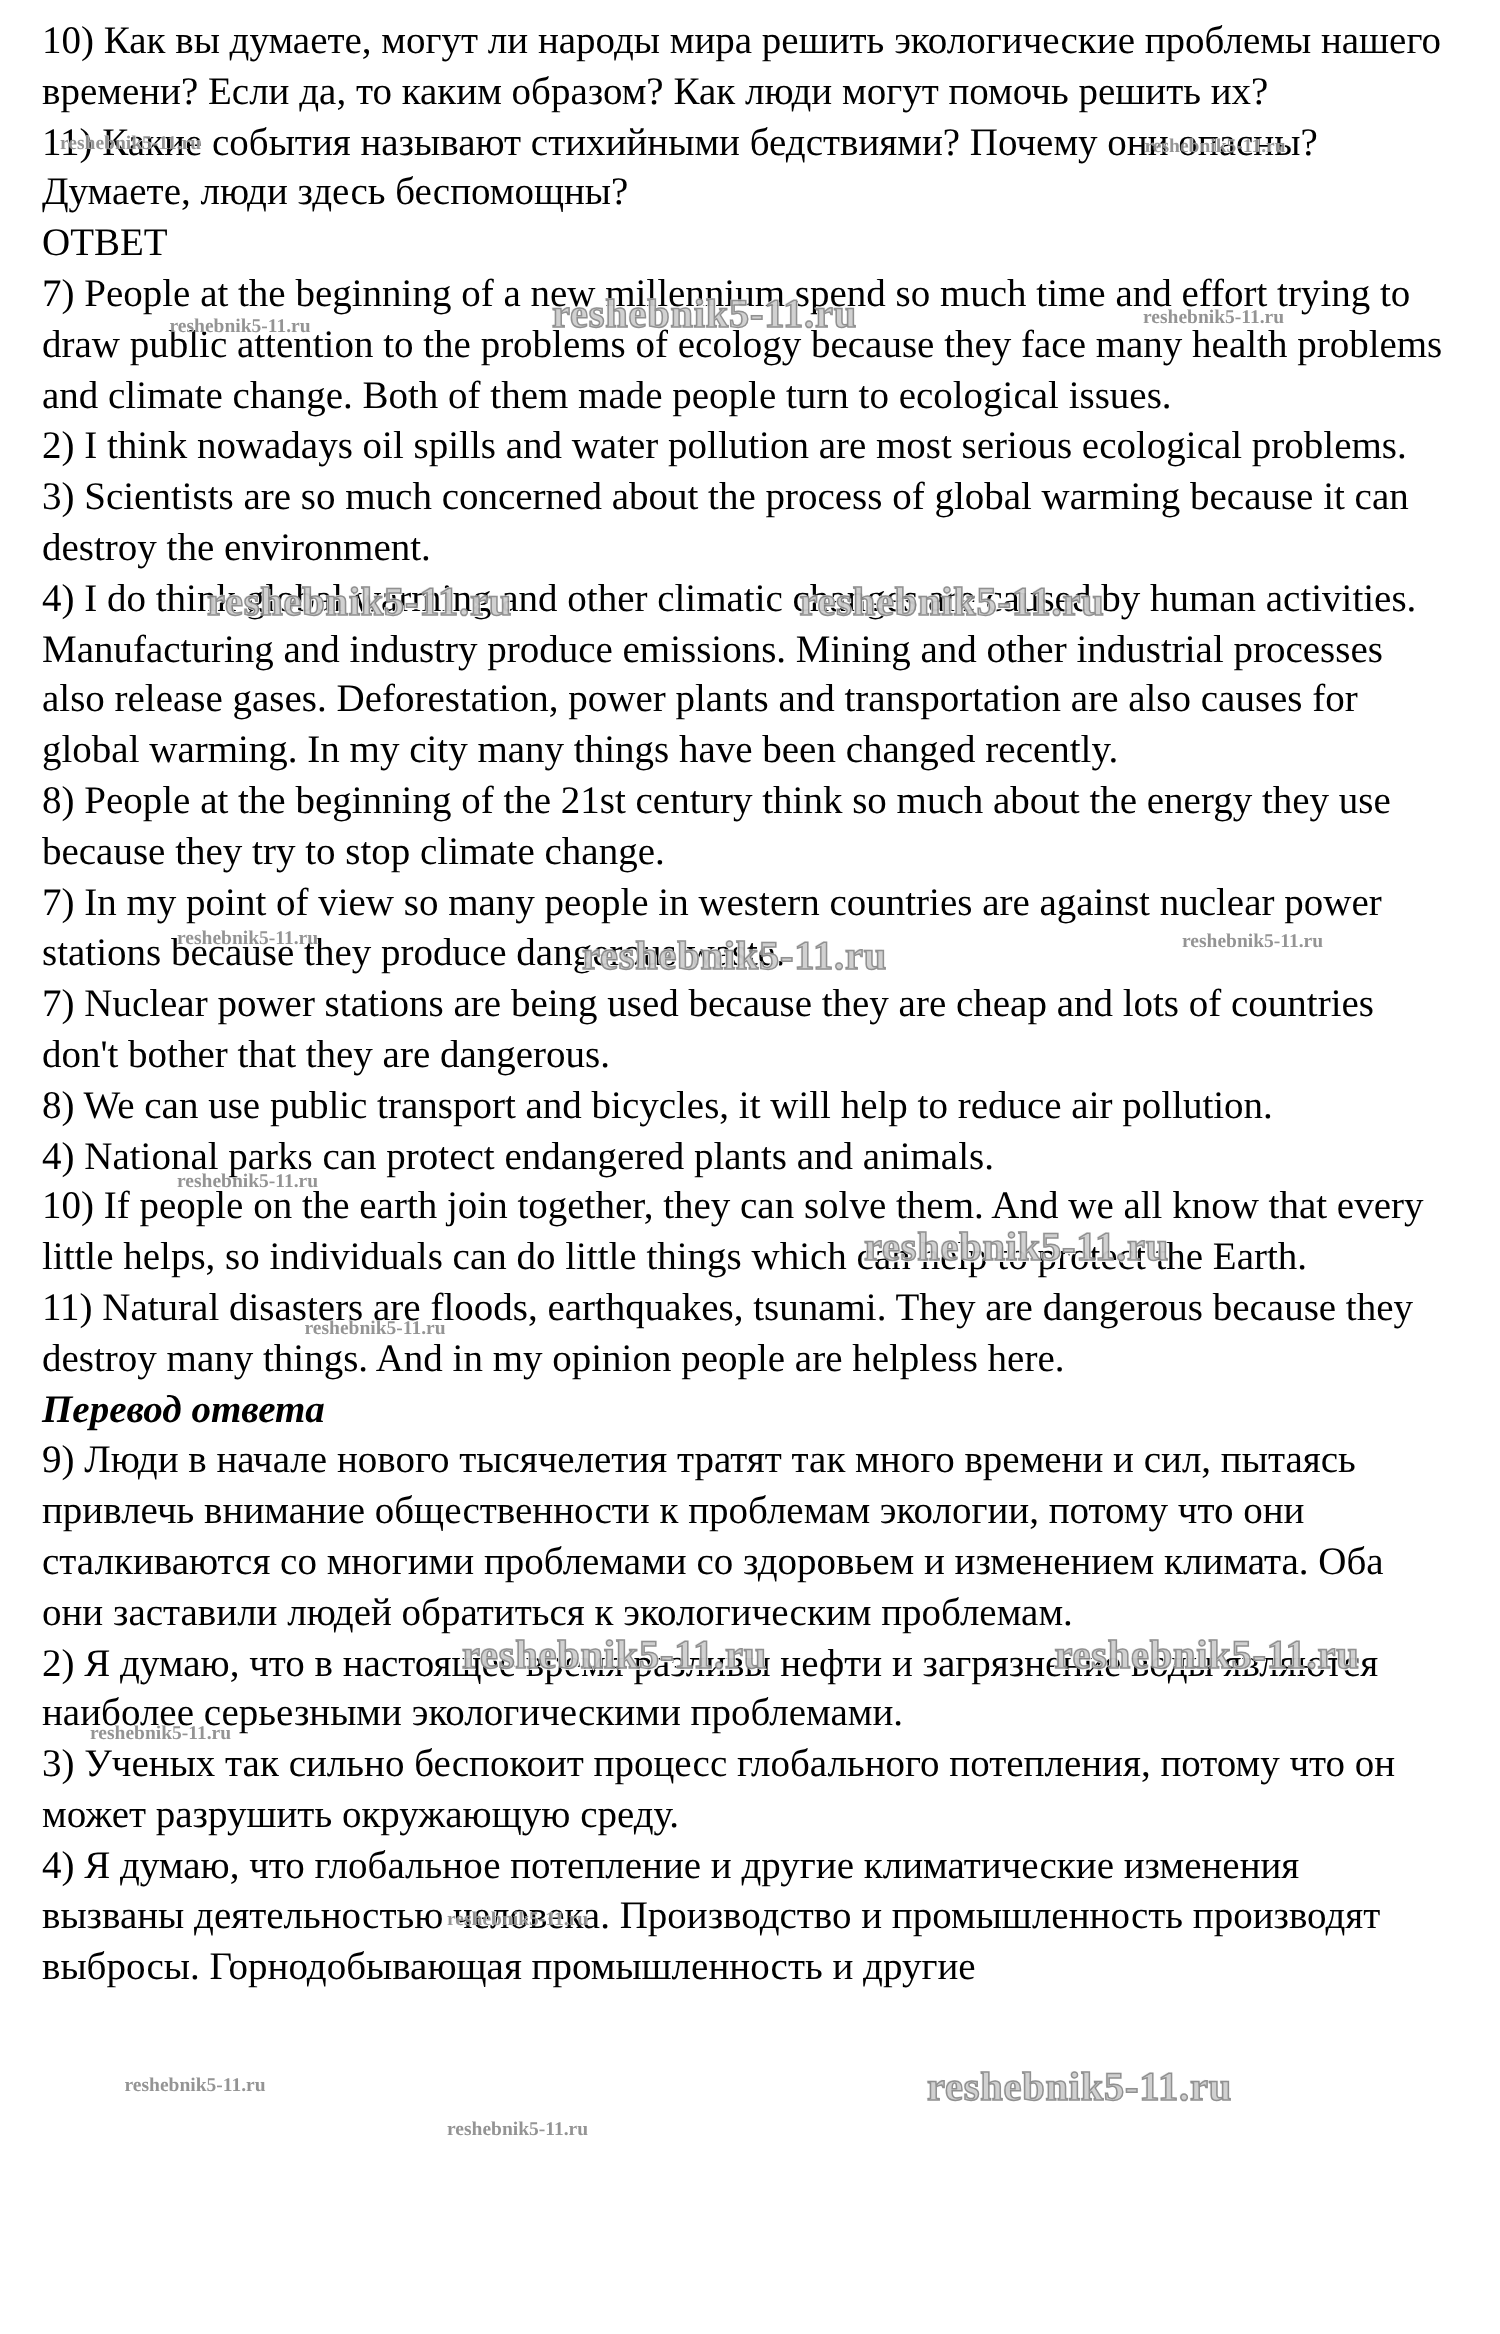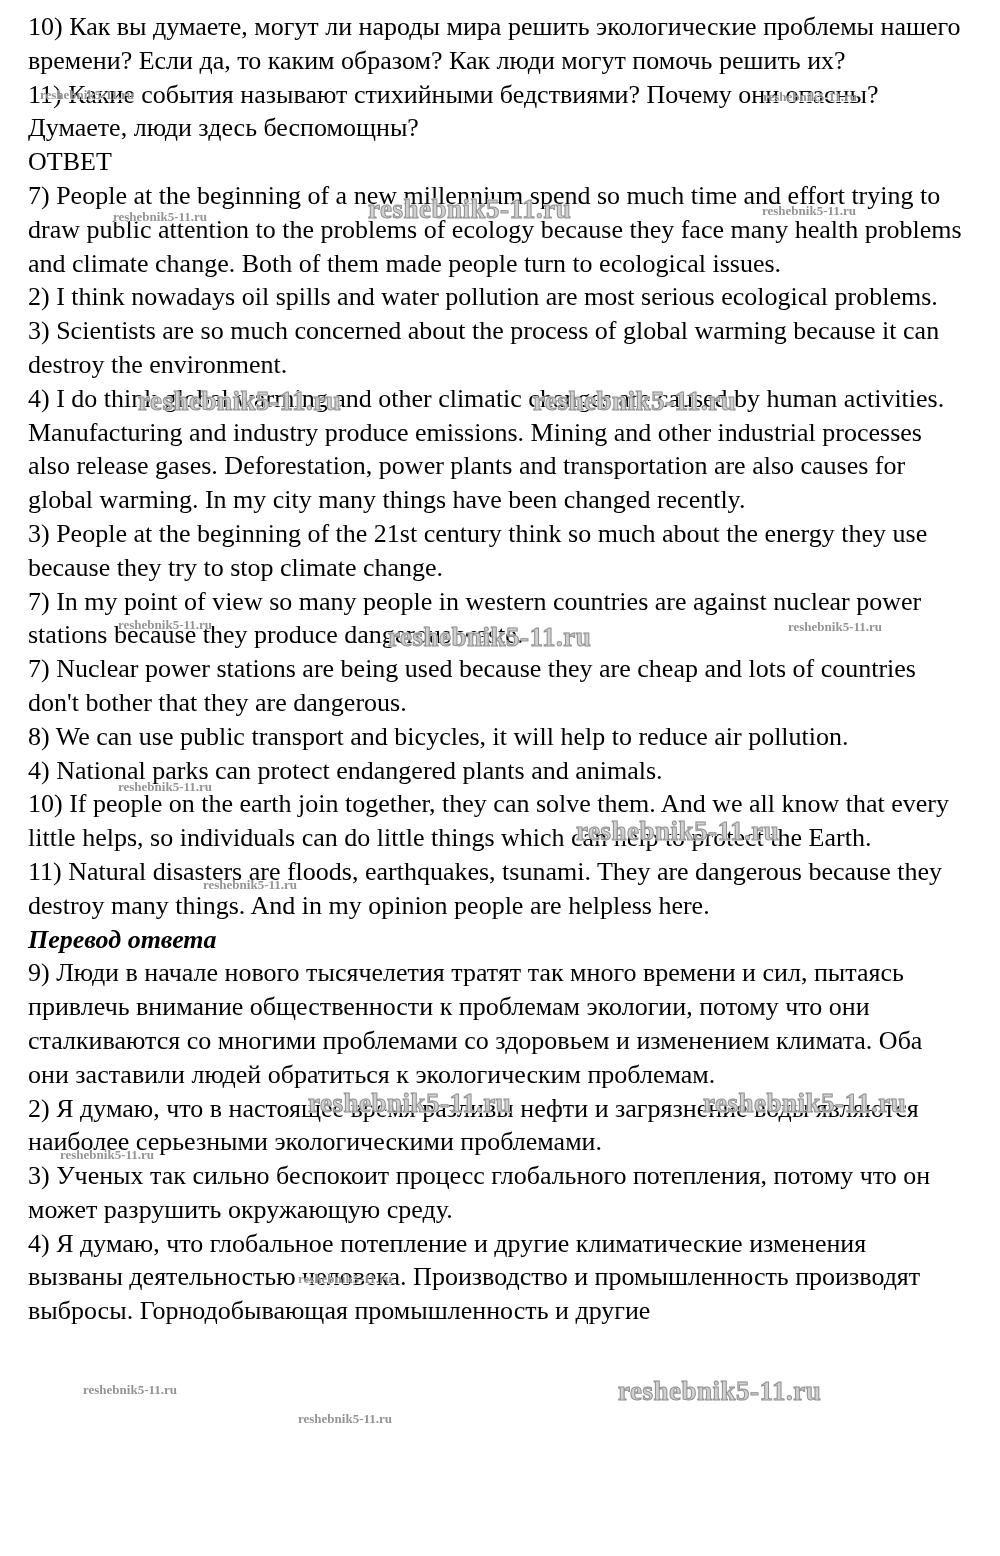--- a/index.html
+++ b/index.html
@@ -67,21 +67,21 @@
 
   <p>10) Как вы думаете, могут ли народы мира решить экологические проблемы нашего времени? Если да, то каким образом? Как люди могут помочь решить их?</p>
   <p>11) Какие события называют стихийными бедствиями? Почему они опасны? Думаете, люди здесь беспомощны?</p>
 
   <p class="heading">ОТВЕТ</p>
 
   <p>7) People at the beginning of a new millennium spend so much time and effort trying to draw public attention to the problems of ecology because they face many health problems and climate change. Both of them made people turn to ecological issues.</p>
   <p>2) I think nowadays oil spills and water pollution are most serious ecological problems.</p>
   <p>3) Scientists are so much concerned about the process of global warming because it can destroy the environment.</p>
   <p>4) I do think global warming and other climatic changes are caused by human activities. Manufacturing and industry produce emissions. Mining and other industrial processes also release gases. Deforestation, power plants and transportation are also causes for global warming. In my city many things have been changed recently.</p>
-  <p>3) People at the beginning of the 21st century think so much about the energy they use because they try to stop climate change.</p>
+  <p>8) People at the beginning of the 21st century think so much about the energy they use because they try to stop climate change.</p>
   <p>7) In my point of view so many people in western countries are against nuclear power stations because they produce dangerous waste.</p>
   <p>7) Nuclear power stations are being used because they are cheap and lots of countries don't bother that they are dangerous.</p>
   <p>8) We can use public transport and bicycles, it will help to reduce air pollution.</p>
   <p>4) National parks can protect endangered plants and animals.</p>
   <p>10) If people on the earth join together, they can solve them. And we all know that every little helps, so individuals can do little things which can help to protect the Earth.</p>
   <p>11) Natural disasters are floods, earthquakes, tsunami. They are dangerous because they destroy many things. And in my opinion people are helpless here.</p>
 
   <p class="heading-italic">Перевод ответа</p>
 
   <p>9) Люди в начале нового тысячелетия тратят так много времени и сил, пытаясь привлечь внимание общественности к проблемам экологии, потому что они сталкиваются со многими проблемами со здоровьем и изменением климата. Оба они заставили людей обратиться к экологическим проблемам.</p>

